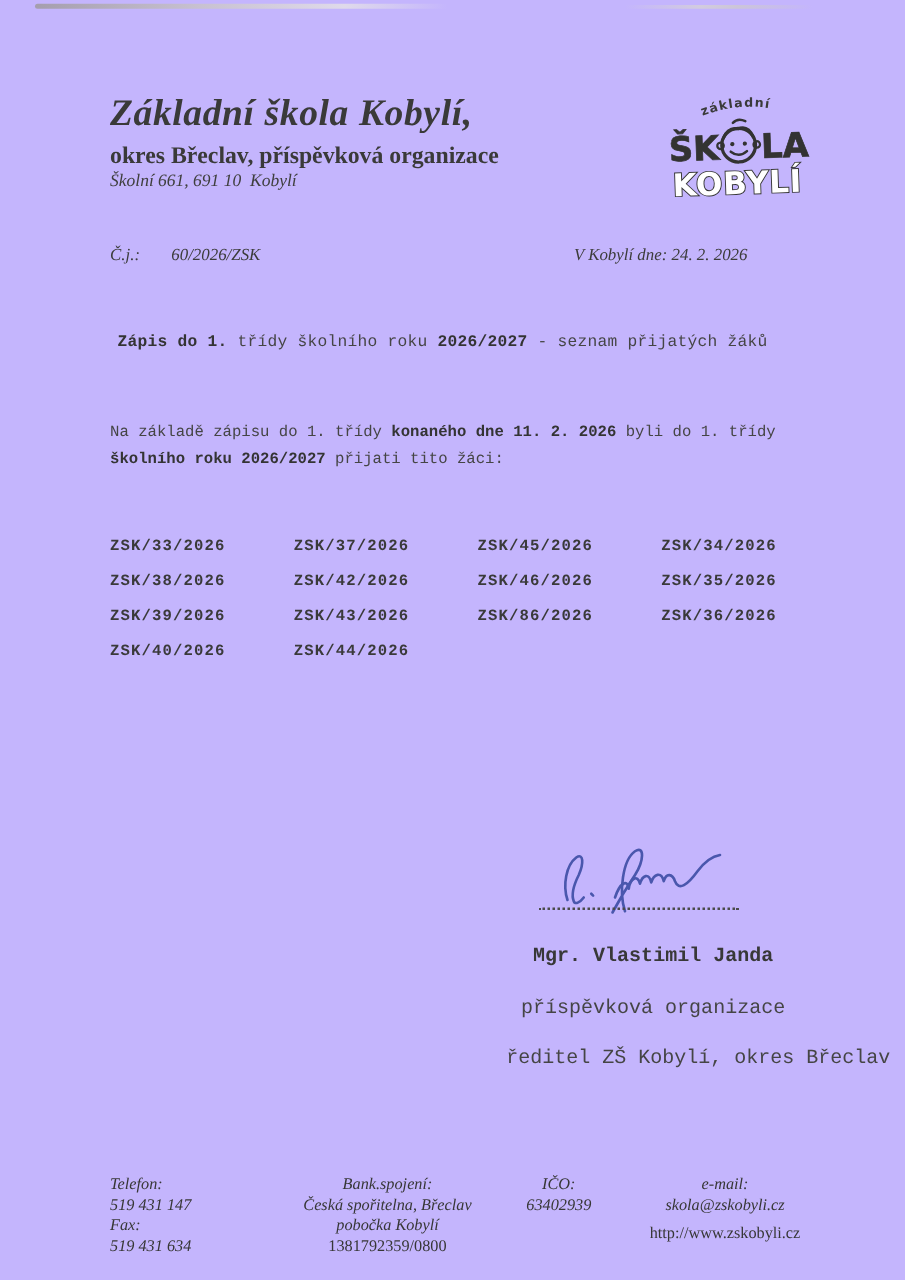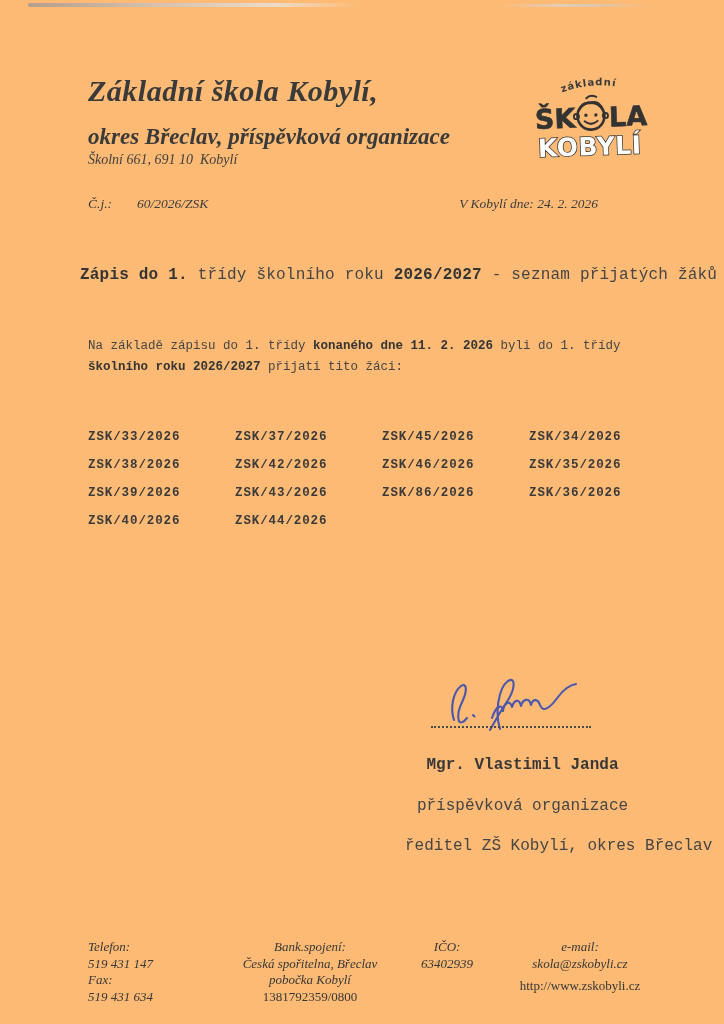--- a/index.html
+++ b/index.html
@@ -4,64 +4,64 @@
 <style>
   * { margin: 0; padding: 0; box-sizing: border-box; }
   html, body { background: #ffffff; }
   body {
     width: 724px; height: 1024px;
     font-family: "Liberation Serif", serif;
     position: relative; overflow: hidden;
   }
   .page {
     position: absolute; inset: 0;
-    background: #fdba74;
+    background: #c4b5fd;
   }
   
   .scan-streak-1 {
     position: absolute; top: 3px; left: 28px; width: 330px; height: 4px;
     background: linear-gradient(90deg, #9a9693, #c9c5c2 40%, #e8e6e4 75%, transparent);
     border-radius: 2px; opacity: .75;
   }
   .scan-streak-2 {
     position: absolute; top: 4px; left: 500px; width: 150px; height: 3px;
     background: linear-gradient(90deg, transparent, #d8d5d2 40%, #cfccc9 60%, transparent);
     opacity: .7;
   }
 
   
   .letterhead { position: absolute; left: 88px; top: 74px; color: #30302f; }
   .school-name {
     font-size: 30px; font-weight: bold; font-style: italic;
     letter-spacing: .5px; color: #3a3a39;
   }
   .district-line {
-    font-size: 23px; font-weight: bold; font-style: italic;
-    margin-top: 16px; color: #3a3a39;
+    font-size: 19px; font-weight: bold; 
+    margin-top: 6px; color: #3a3a39;
   }
   .address-line {
     font-size: 14px; font-style: italic; margin-top: 2px;
     color: #3f3f3e; white-space: pre;
   }
   .logo-box { position: absolute; left: 533px; top: 70px; transform: rotate(-2deg); }
 
   
   .ref-row {
     position: absolute; left: 88px; top: 196px; width: 510px;
     font-size: 13.5px; font-style: italic; color: #3c3c3b;
   }
   .ref-label { position: absolute; left: 0; top: 0; }
   .ref-number { position: absolute; left: 49px; top: 0; }
   .ref-date { position: absolute; right: 0; top: 0; }
 
   
   .mono { font-family: "Liberation Mono", monospace; color: #454545; }
   .subject-line {
-    position: absolute; left: 80px; top: 266px;
-    font-size: 16px; letter-spacing: .2px; white-space: pre;
+    position: absolute; left: 94px; top: 266px;
+    font-size: 13px; letter-spacing: .2px; white-space: pre;
   }
   .subject-line b, .body-par b { color: #343434; }
   .body-par {
     position: absolute; left: 88px; top: 336px; width: 516px;
     font-size: 12.5px; line-height: 21px; white-space: pre;
   }
   .body-line2 { display: block; }
 
   
   .codes-grid {

